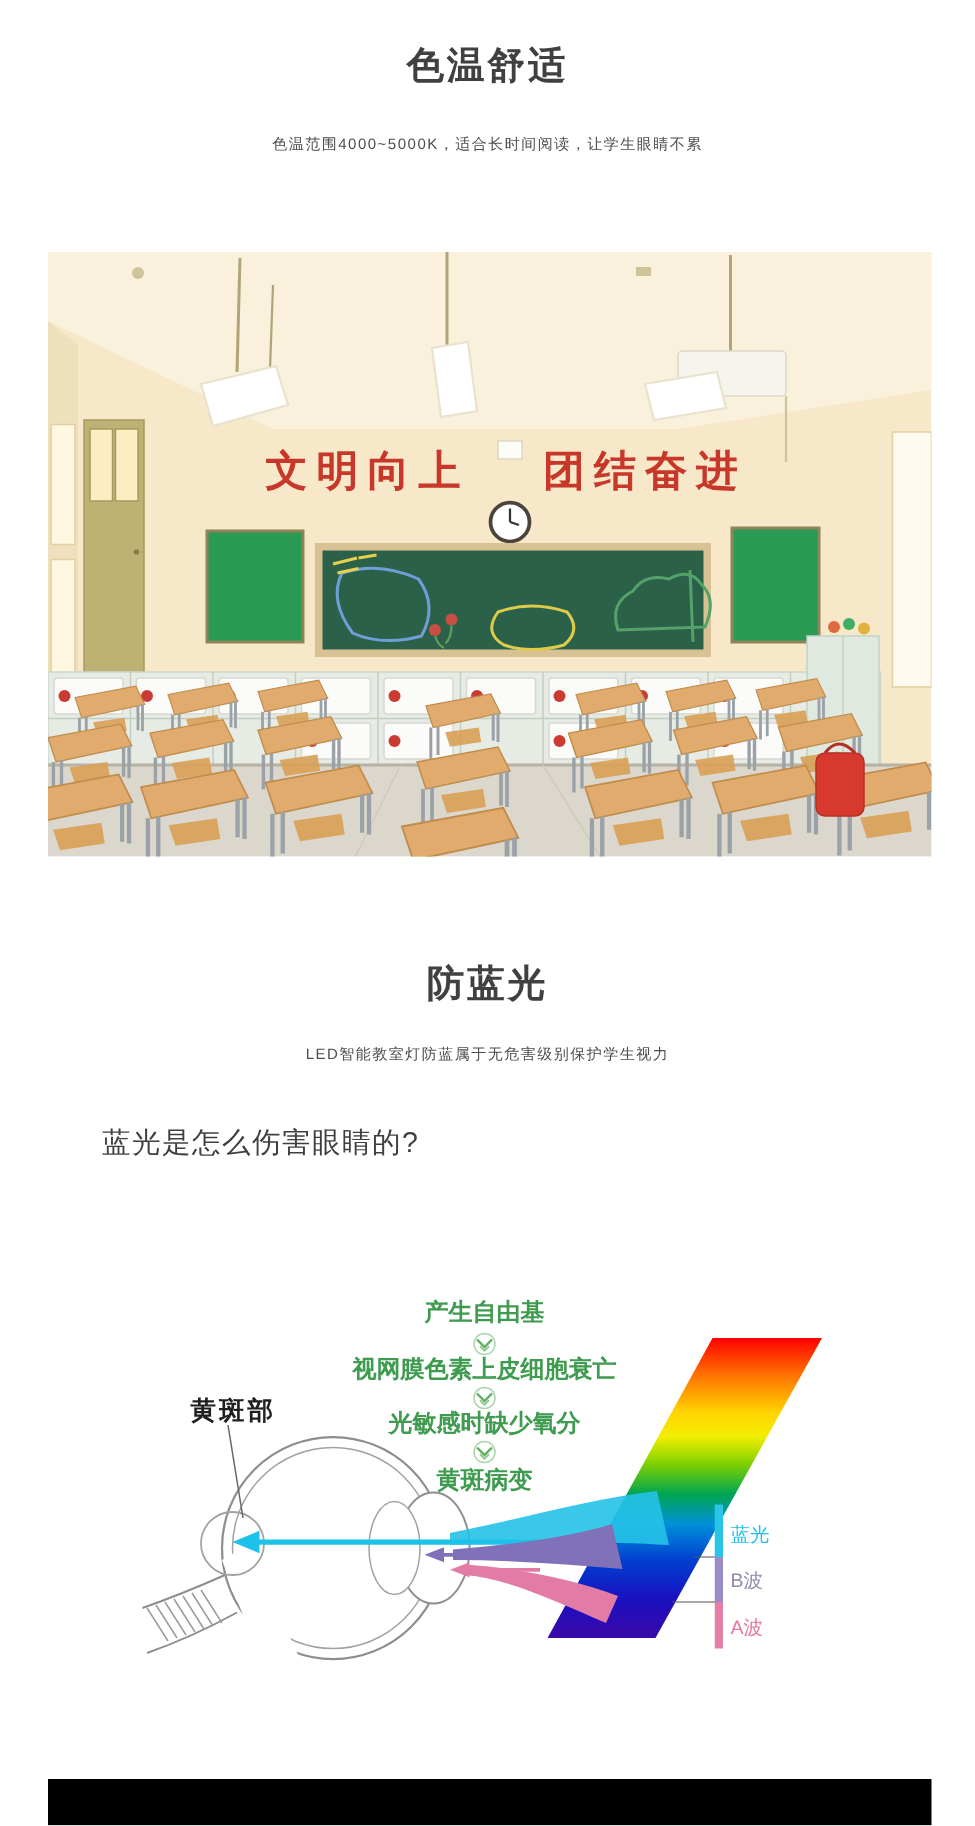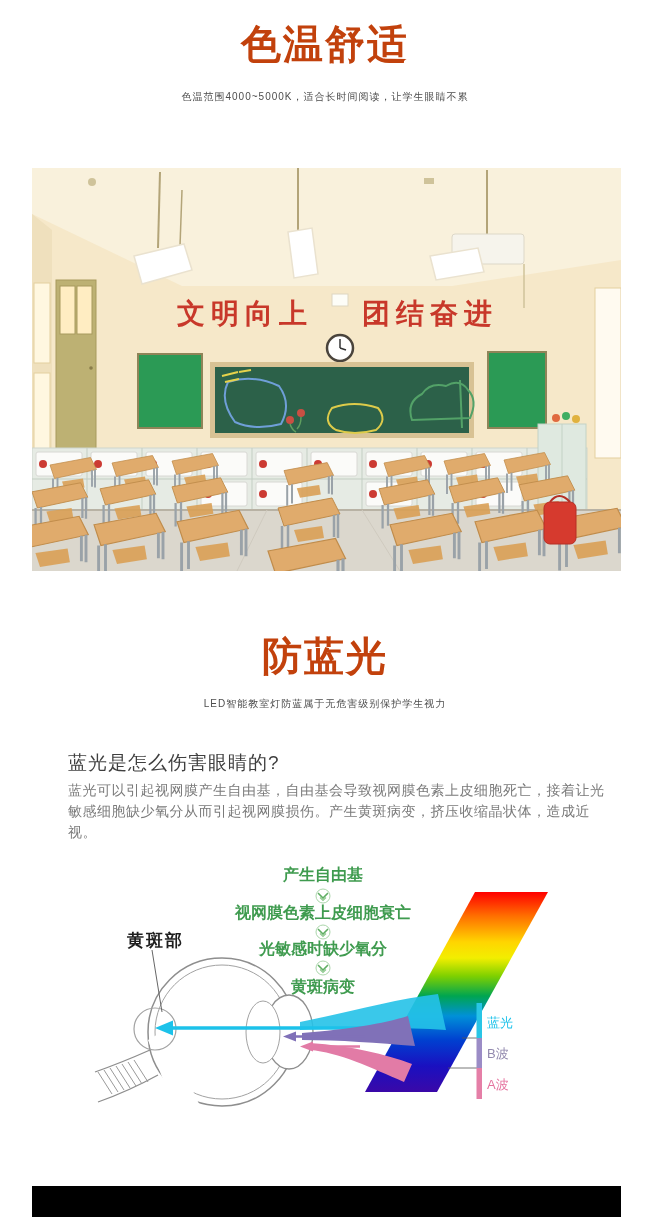--- a/index.html
+++ b/index.html
@@ -1,20 +1,20 @@
 <!DOCTYPE html>
 <html><head>
 <meta charset="utf-8">
 <style>
   html,body{margin:0;padding:0;background:#fff;}
   #page{position:relative;width:650px;height:1217px;background:#ffffff;overflow:hidden;
         font-family:"Liberation Sans",sans-serif;}
   .abs{position:absolute;}
   .center{left:0;width:650px;text-align:center;}
-  .h1{font-size:40px;line-height:40px;font-weight:600;color:#c2410c;letter-spacing:2px;}
+  .h1{font-size:25px;line-height:40px;font-weight:600;color:#404040;letter-spacing:2px;}
   .sub{font-size:10px;line-height:20px;color:#4d4d4d;letter-spacing:1px;}
   .qhead{font-size:19px;line-height:24px;color:#3f3f3f;font-weight:500;letter-spacing:1px;}
   .body-p{font-size:14px;line-height:21px;color:#7a7a7a;letter-spacing:0.5px;}
   .footer-bar{background:#000;}
   svg text{font-family:"Liberation Sans",sans-serif;}
 </style>
 </head>
 <body>
 
 <div id="page">
@@ -177,21 +177,20 @@
         <path d="M518,334 q9,-12 20,0" fill="none" stroke="#b52f24" stroke-width="2"></path>
         <rect x="512" y="334" width="32" height="42" rx="6" fill="#d63a2e" stroke="#b52f24"></rect>
       </g>
     </svg>
   </div>
 
   <div class="abs center h1" style="top:636px;">防蓝光</div>
   <div class="abs center sub" style="top:694px;">LED智能教室灯防蓝属于无危害级别保护学生视力</div>
 
   <div class="abs qhead" style="left:68px;top:751px;">蓝光是怎么伤害眼睛的?</div>
-  <div class="abs body-p" style="left:68px;top:780px;width:537px;">蓝光可以引起视网膜产生自由基，自由基会导致视网膜色素上皮细胞死亡，接着让光敏感细胞缺少氧分从而引起视网膜损伤。产生黄斑病变，挤压收缩晶状体，造成近视。</div>
 
   <div class="abs" style="left:0;top:845px;width:650px;height:280px;text-align:right;">
     <svg width="650" height="280" viewBox="0 845 650 280">
       <defs>
         <linearGradient id="rb" x1="0" y1="0" x2="0" y2="1">
           <stop offset="0" stop-color="#ff0000"></stop>
           <stop offset="0.12" stop-color="#ff6f00"></stop>
           <stop offset="0.25" stop-color="#ffd500"></stop>
           <stop offset="0.33" stop-color="#f2ee00"></stop>
           <stop offset="0.42" stop-color="#7fd000"></stop>

